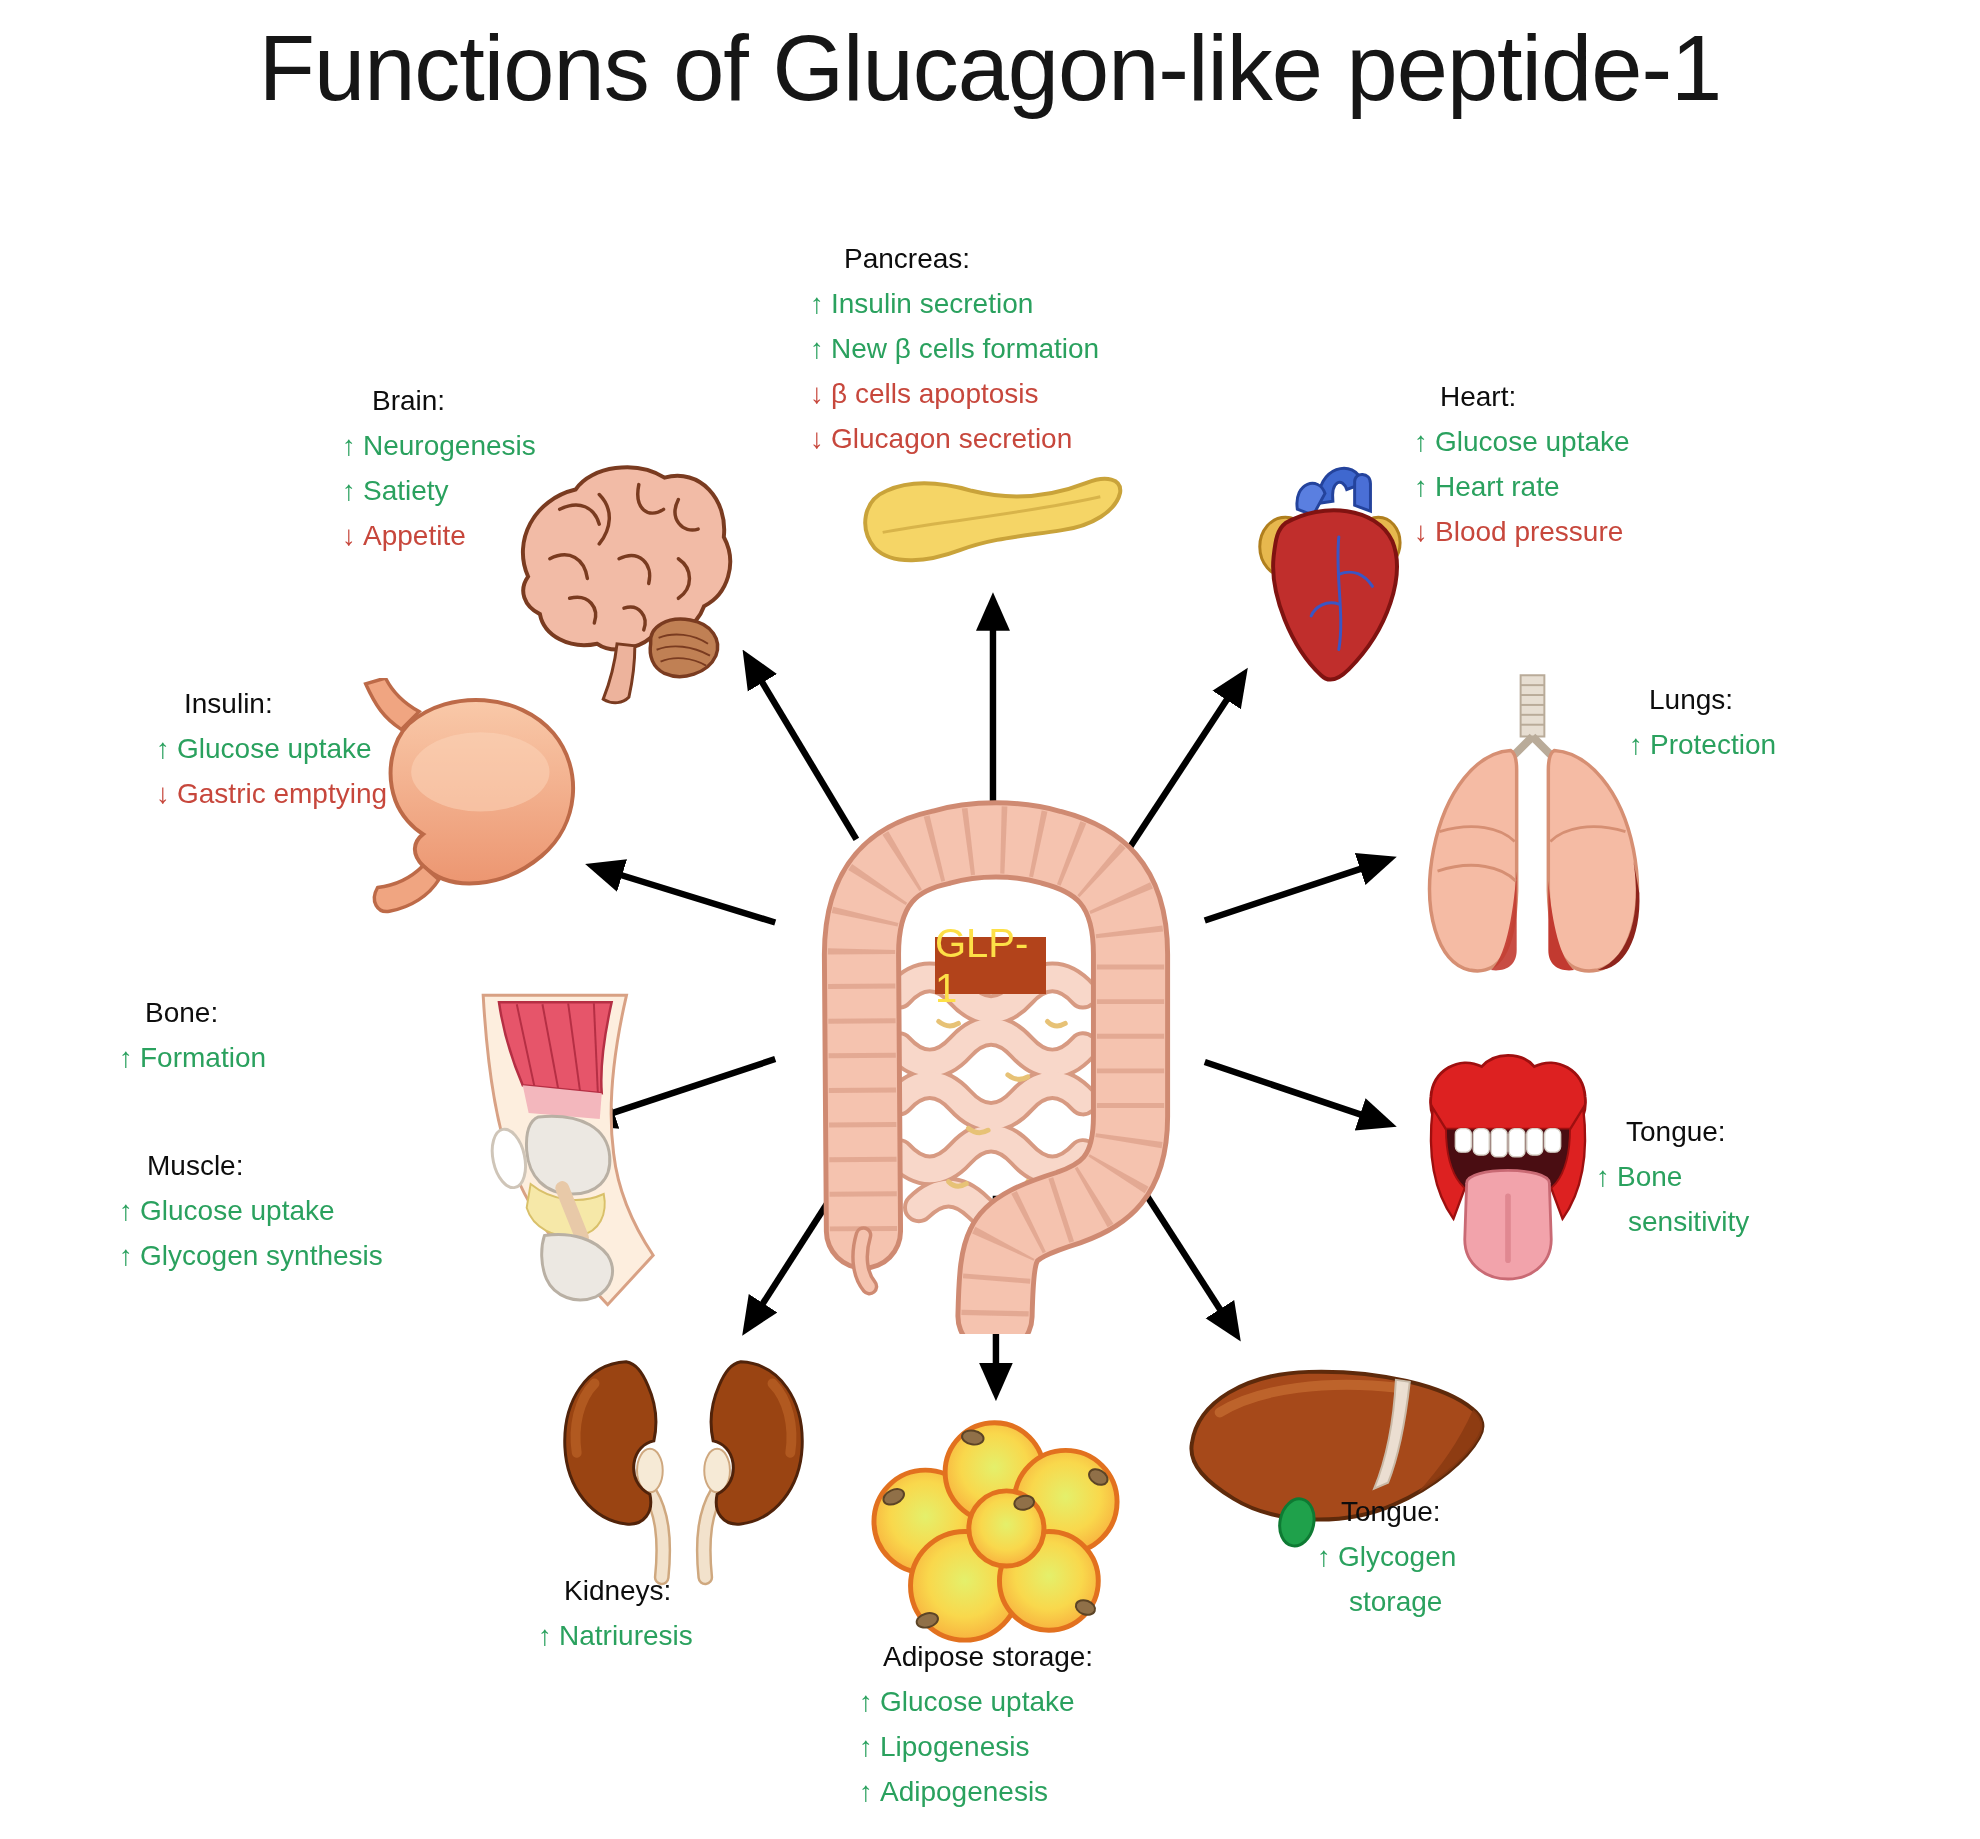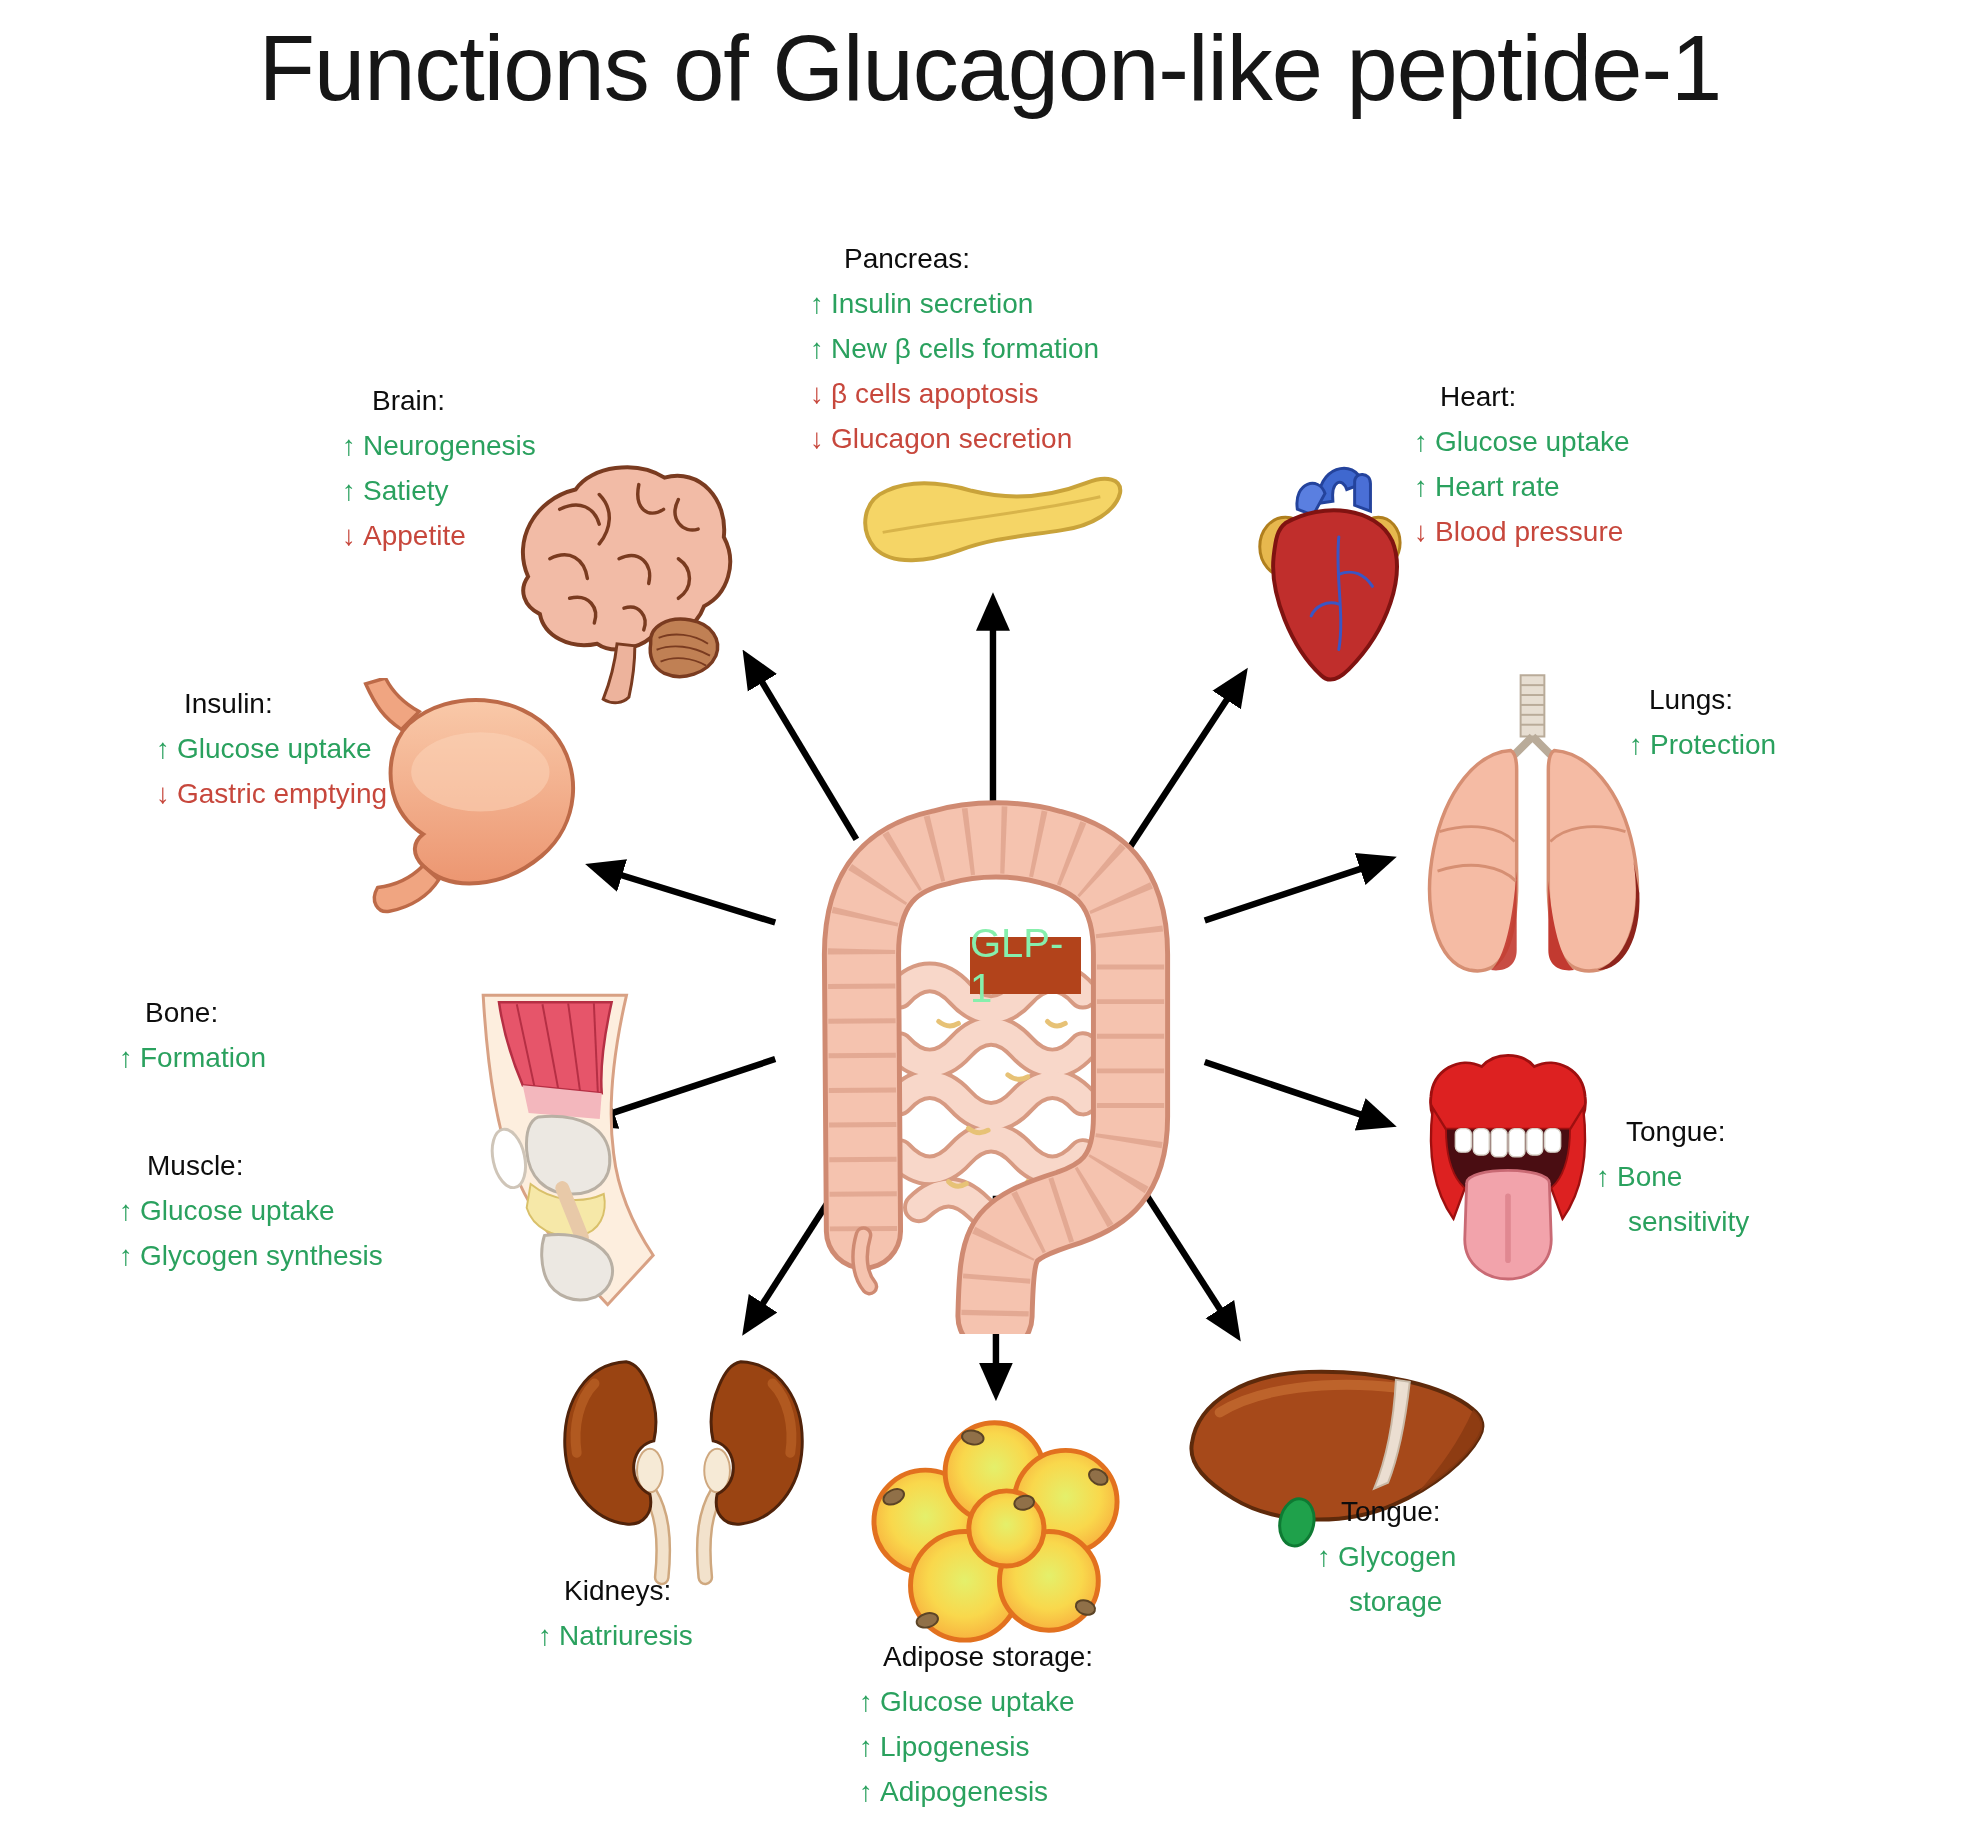--- a/index.html
+++ b/index.html
@@ -7,22 +7,22 @@
           font-family:"Liberation Sans",sans-serif;}
   #title{position:absolute;left:0;right:0;top:16px;text-align:center;font-size:92px;
          color:#161616;letter-spacing:-1px;}
   .blk{position:absolute;font-size:28px;line-height:45px;white-space:nowrap;}
   .hd{color:#0d0d0d;}
   .ar{font-weight:700;display:inline-block;margin-right:7px;}
   .green{color:#2aa15e;}
   .red{color:#c7473c;}
   .cont{padding-left:32px;}
   .org{position:absolute;}
-  #glp{position:absolute;left:970px;top:937px;width:111px;height:57px;background:#b2431b;
-       color:#86efac;font-size:40px;display:flex;align-items:center;justify-content:center;}
+  #glp{position:absolute;left:935px;top:937px;width:111px;height:57px;background:#b2431b;
+       color:#fde047;font-size:40px;display:flex;align-items:center;justify-content:center;}
   #conns{position:absolute;left:0;top:0;}
 </style>
 </head>
 <body>
 
 <div id="canvas">
 
   <div id="title">Functions of Glucagon-like peptide-1</div>
 
   <svg id="conns" width="1980" height="1839" viewBox="0 0 2000 1858">

